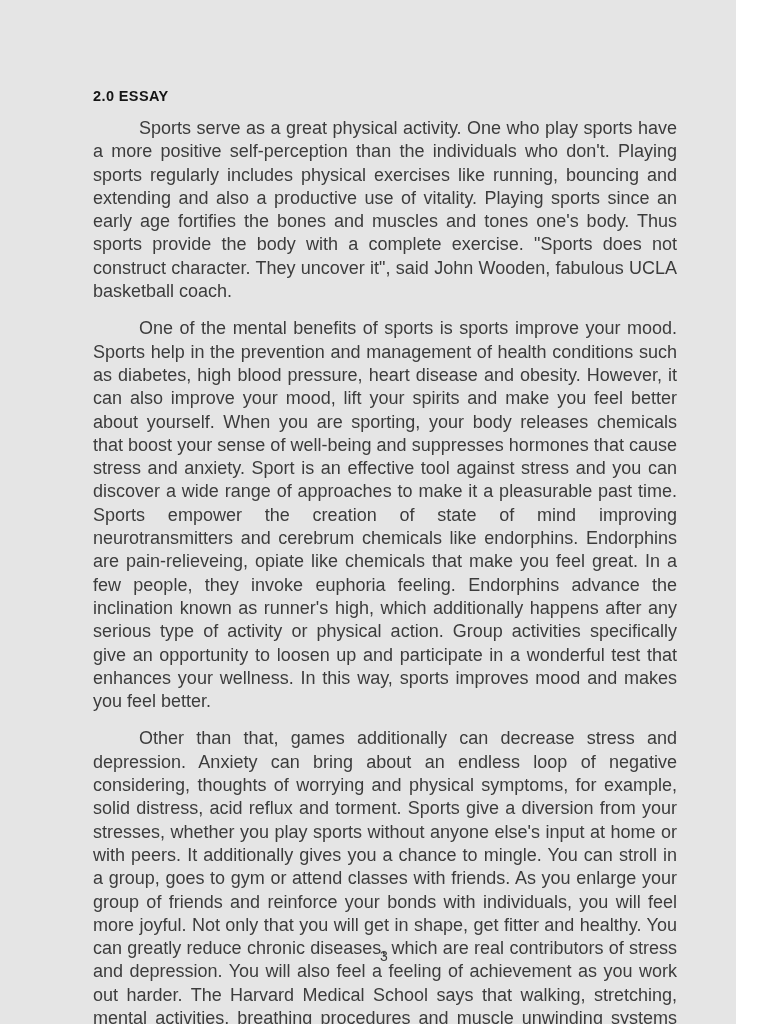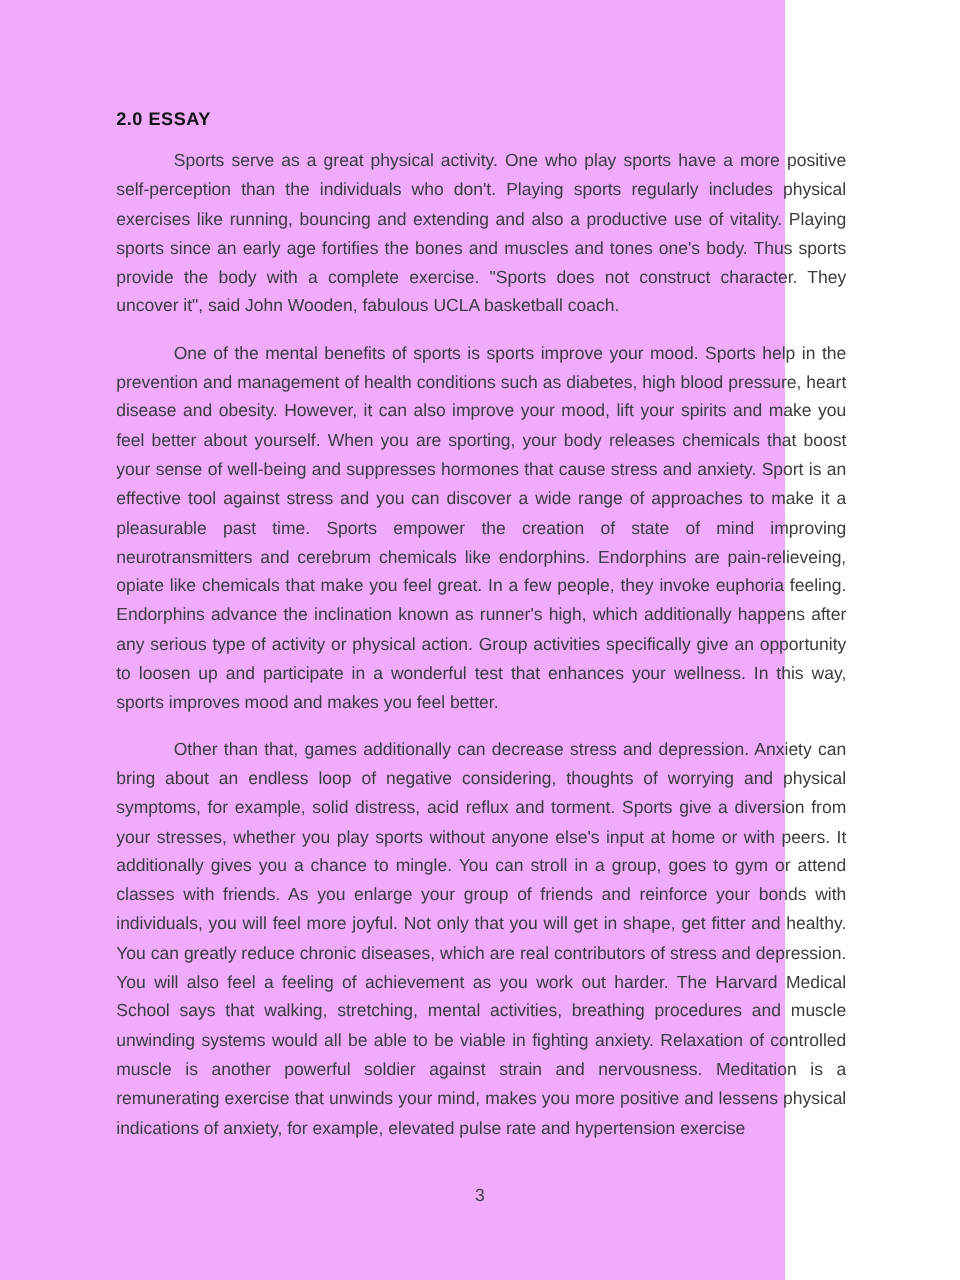--- a/index.html
+++ b/index.html
@@ -9,40 +9,40 @@
   }
   body {
     width: 768px;
     height: 1024px;
     position: relative;
     font-family: "Liberation Sans", sans-serif;
     overflow: hidden;
   }
   .page {
     position: relative;
-    width: 628px;
+    width: 736px;
     height: 1024px;
-    background: #f0abfc;
+    background: #e5e5e5;
   }
   .content {
     position: absolute;
     top: 85px;
     left: 93px;
     width: 584px;
   }
   .heading {
     font-size: 14.5px;
     font-weight: bold;
     color: #151515;
     letter-spacing: 0.4px;
     margin: 0 0 9px 0;
     line-height: 23px;
   }
   .para {
-    font-size: 14px;
+    font-size: 18px;
     line-height: 23.3px;
     color: #3c3c3c;
     text-align: justify;
     text-indent: 46px;
     margin: 0 0 14px 0;
   }
   .page-number {
     position: absolute;
     top: 946px;
     left: 0;

